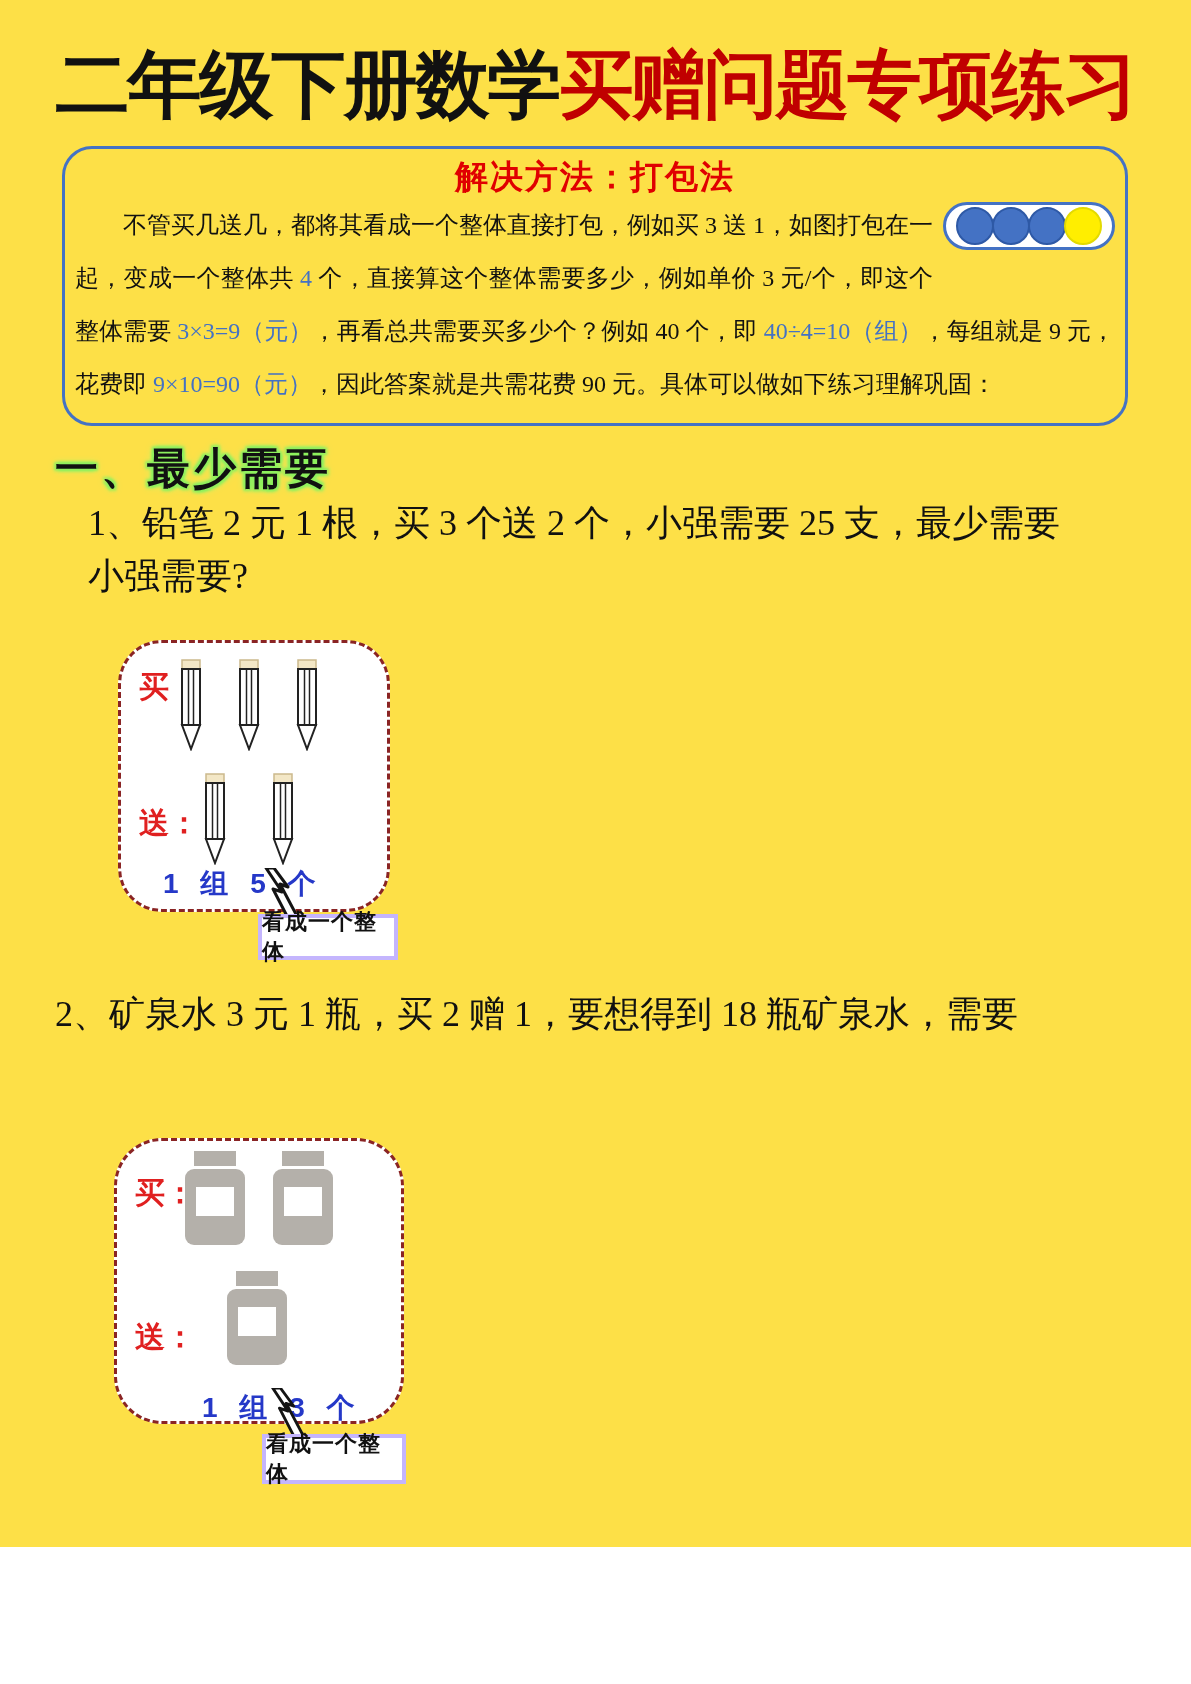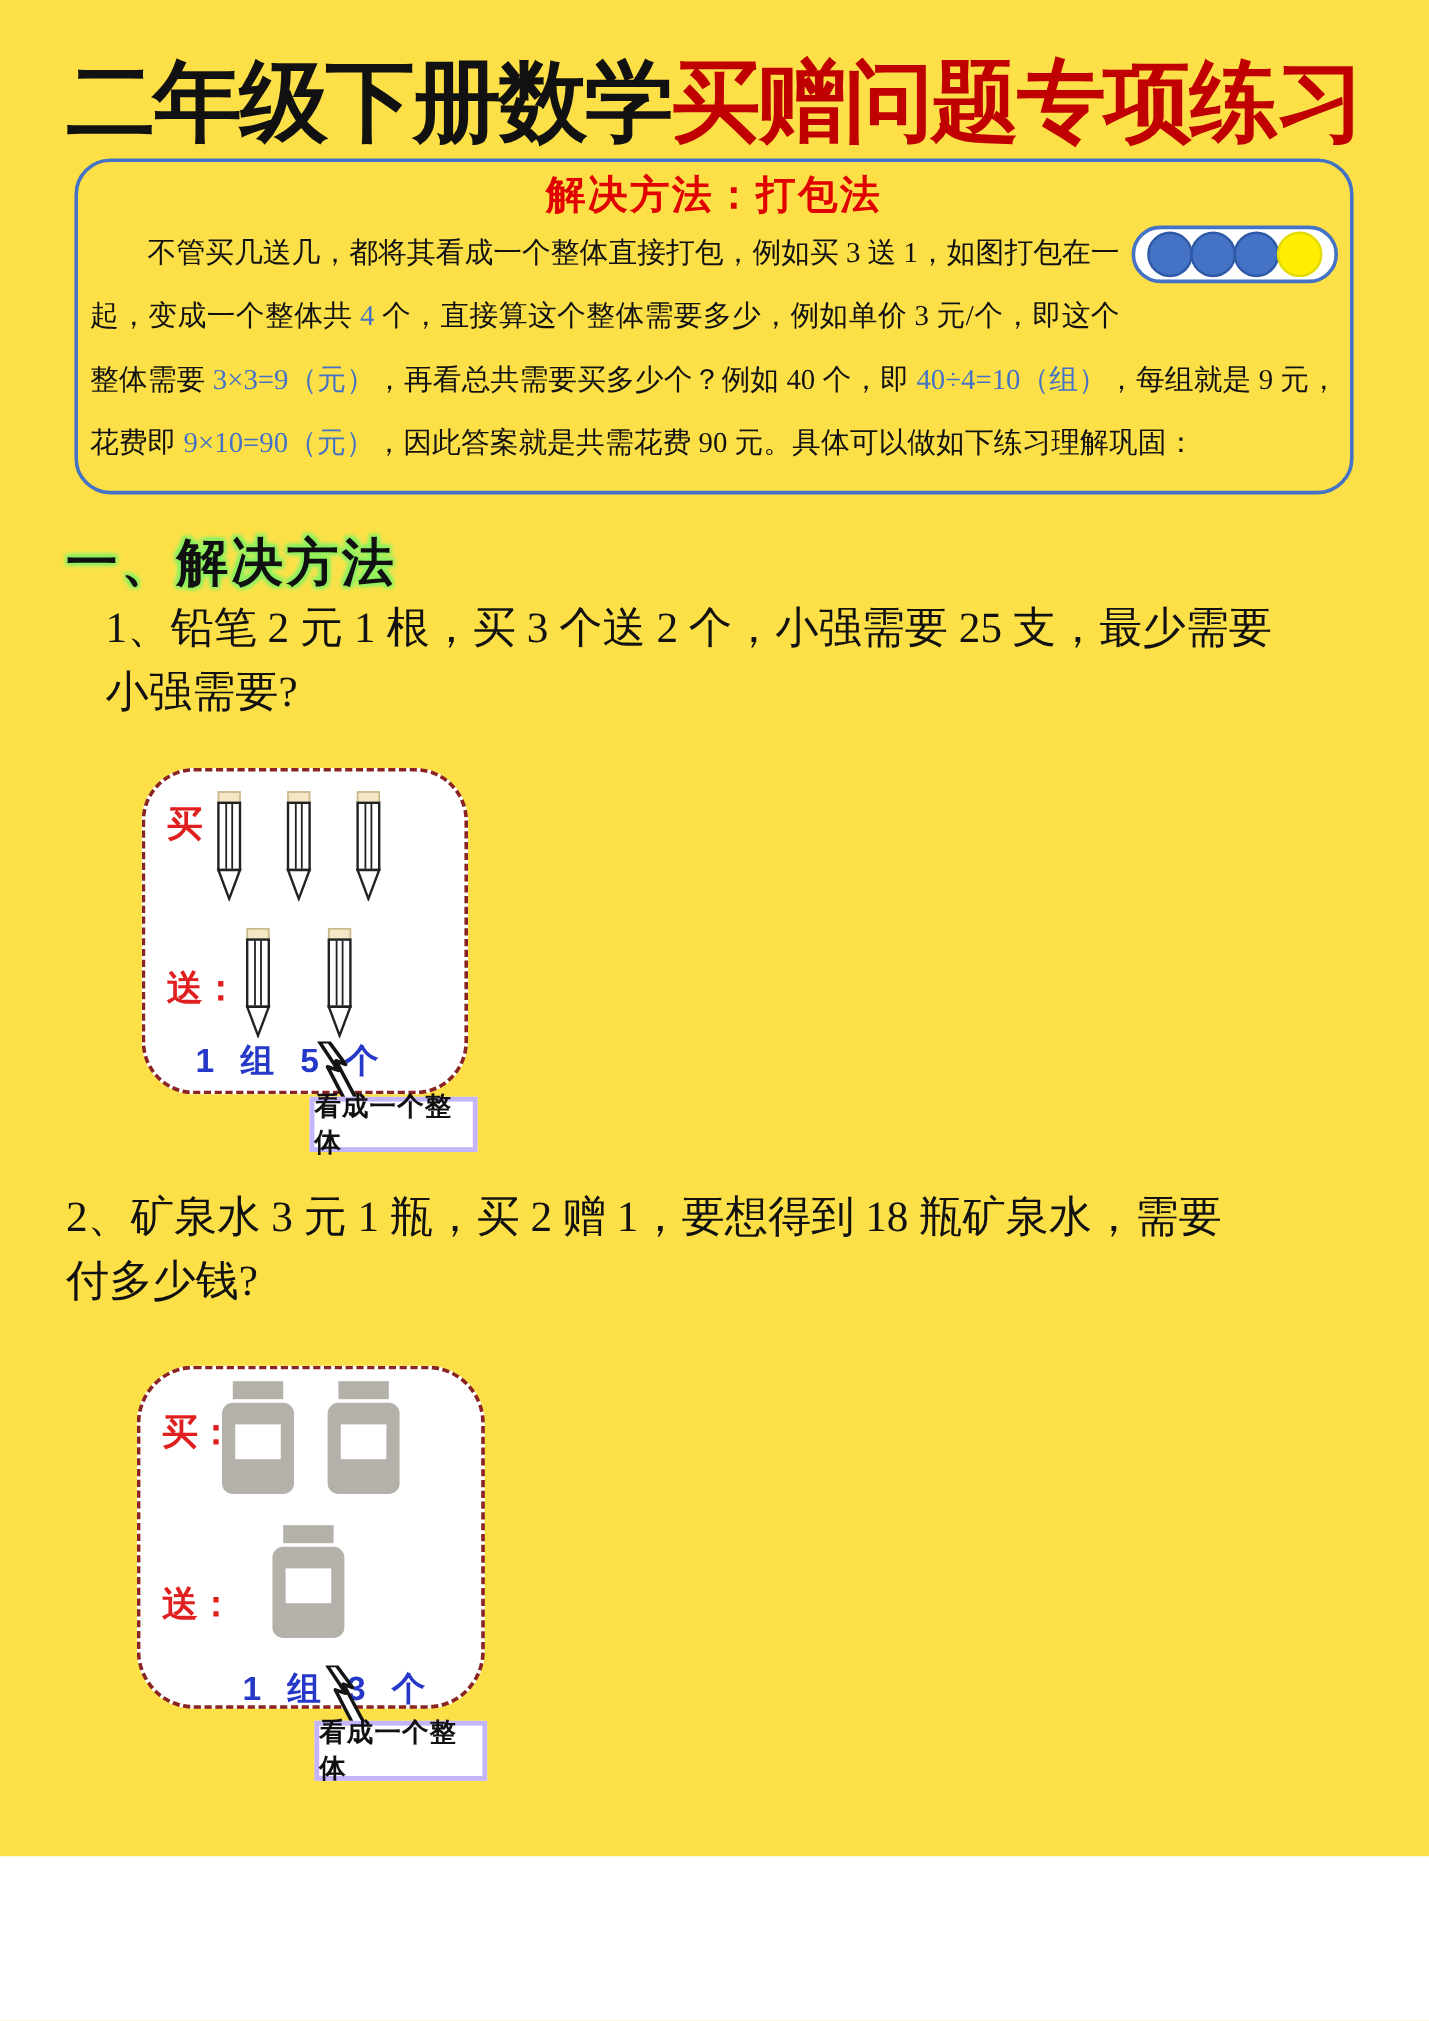--- a/index.html
+++ b/index.html
@@ -12,21 +12,21 @@
   }
   
   .title {
     position:absolute; left:0; top:36px; width:100%;
     text-align:center; font-size:74px; font-weight:bold;
     letter-spacing:-2px; white-space:nowrap;
   }
   .title .t-red { color:#c00000; }
   
   .method-box {
-    position:absolute; left:62px; top:132px; width:1066px; height:280px;
+    position:absolute; left:62px; top:146px; width:1066px; height:280px;
     border:3px solid #4472c4; border-radius:30px; padding:6px 10px 5px 10px;
   }
   .method-heading {
     text-align:center; color:#e00000; font-weight:bold;
     font-size:33px; letter-spacing:2px; line-height:44px;
   }
   .method-paragraph {
     font-size:24px; line-height:53px; text-indent:2em; text-align:justify;
   }
   .blu { color:#4472c4; }
@@ -112,21 +112,21 @@
     <p class="method-paragraph">
       <span class="capsule">
           <span class="circle" style="background: rgb(68, 114, 196);"></span>
           <span class="circle" style="background: rgb(68, 114, 196);"></span>
           <span class="circle" style="background: rgb(68, 114, 196);"></span>
           <span class="circle" style="background: rgb(255, 238, 0);"></span>
         </span><span>不管买几送几，都将其看成一个整体直接打包，例如买 3 送 1，</span><span>如图打包在一起，变成一个整体共 </span><span class="blu">4</span><span> 个，直接算这个整体需要多少，例如单价 3 元/个，即这个整体需要 </span><span class="blu">3×3=9（元）</span><span>，再看总共需要买多少个？例如 40 个，即 </span><span class="blu">40÷4=10（组）</span><span>，每组就是 9 元，花费即 </span><span class="blu">9×10=90（元）</span><span>，因此答案就是共需花费 90 元。具体可以做如下练习理解巩固：</span>
     </p>
   </div>
 
-  <div class="section-heading">一、解决方法</div>
+  <div class="section-heading">一、最少需要</div>
 
   <div class="question" id="q1">
     <span>1、铅笔 2 元 1 根，买 3 个送 2 个，小强需要 25 支，最少需要</span>
     <span>小强需要?</span>
   </div>
 
   <div class="figure" id="fig-pencils">
     <div class="buy-give-label lbl-buy">买：</div>
     <div class="row row1">
       <svg class="pencil" viewBox="0 0 24 92">
@@ -171,21 +171,20 @@
     <div class="group-label">1 组 5 个</div>
   </div>
 
   <svg class="tail" id="tail1" width="44" height="52" viewBox="0 0 44 52">
     <path d="M4,0 L20,24 L11,21 L26,50 L36,50 L18,16 L26,19 L12,0 Z" fill="#ffffff" stroke="#141414" stroke-width="3" stroke-linejoin="round"></path>
   </svg>
   <div class="bubble" id="bubble1">看成一个整体</div>
 
   <div class="question" id="q2">
     <span>2、矿泉水 3 元 1 瓶，买 2 赠 1，要想得到 18 瓶矿泉水，需要</span>
-    <span>付多少钱?</span>
   </div>
 
   <div class="figure" id="fig-bottles">
     <div class="buy-give-label lbl-buy">买：</div>
     <div class="row row1">
       <div class="bottle">
         <div class="cap"></div>
         <div class="body">
           <div class="label"></div>
         </div>

